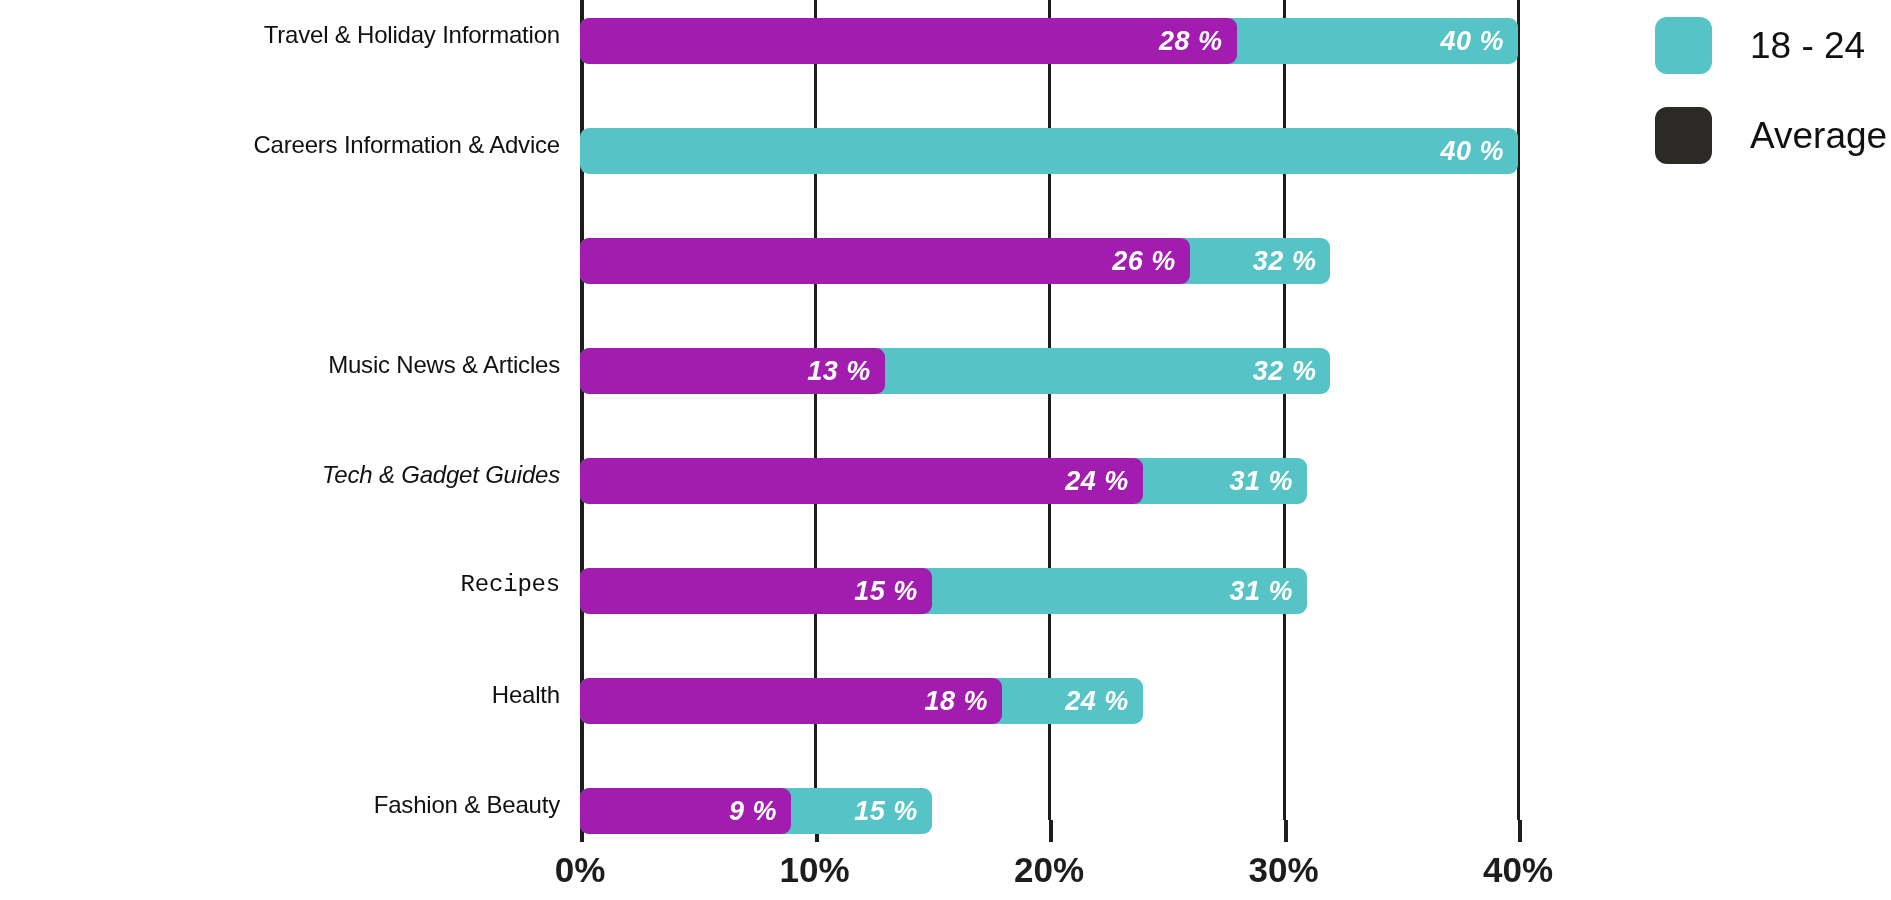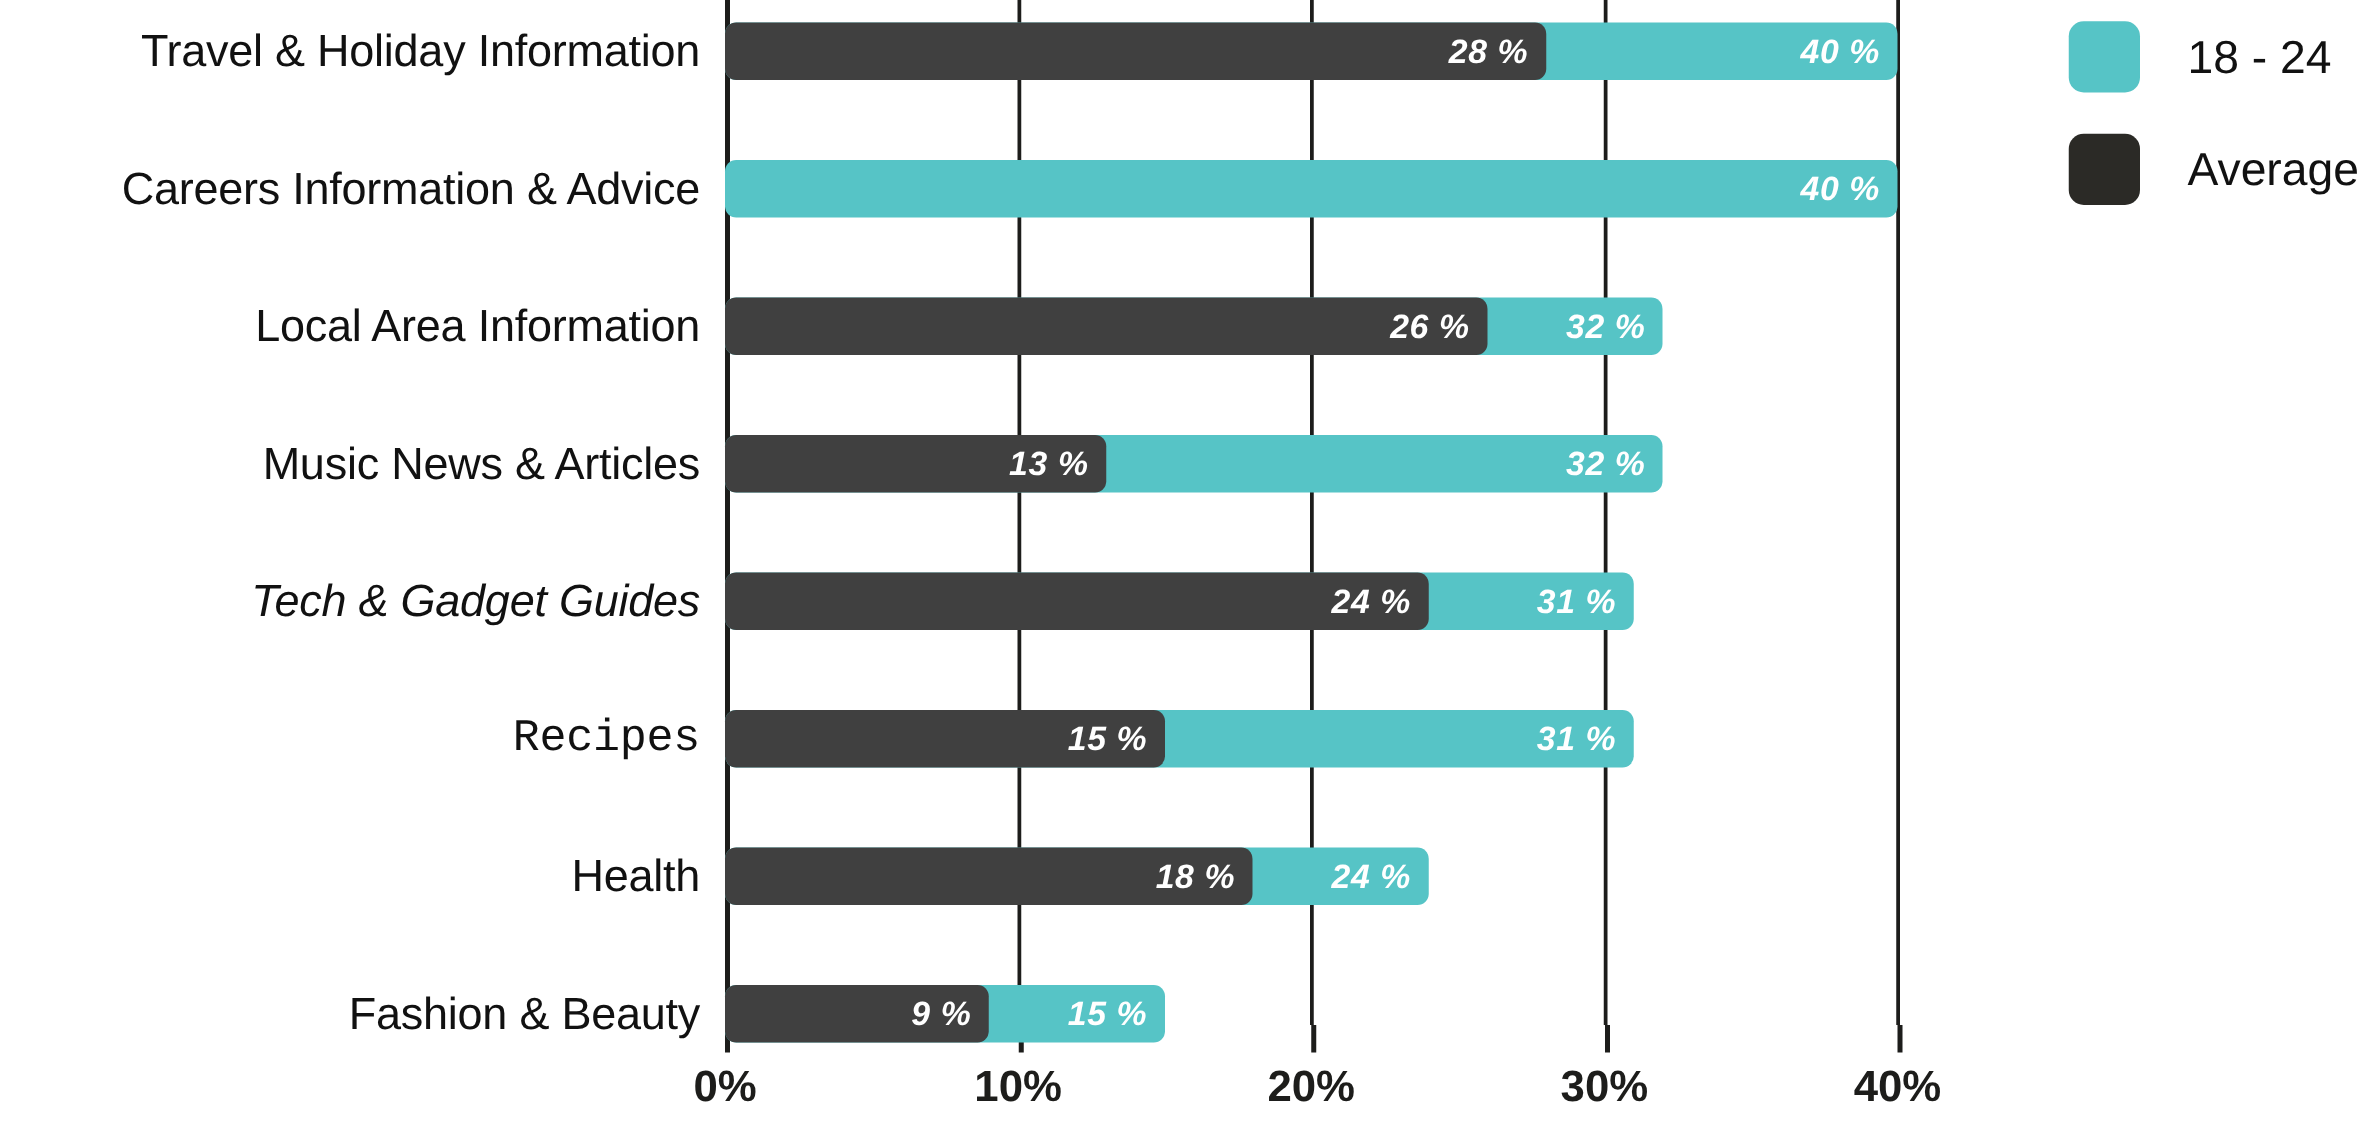--- a/index.html
+++ b/index.html
@@ -26,21 +26,21 @@
     left: 0;
     top: 0;
     width: 560px;
     height: 790px;
   }
   .cat-label {
     position: absolute;
     right: 0;
     width: 560px;
     text-align: right;
-    font-size: 36px;
+    font-size: 24px;
     color: #111111;
     font-family: "Liberation Sans", sans-serif;
     letter-spacing: -0.2px;
     white-space: nowrap;
     line-height: 1;
   }
 
   
   .plot {
     position: absolute;
@@ -71,21 +71,21 @@
     height: 46px;
   }
   .bar {
     position: absolute;
     top: 0;
     height: 46px;
     border-radius: 9px;
     box-sizing: border-box;
   }
   .bar.teal  { background: #56c4c6; z-index: 2; }
-  .bar.dark  { background: #404040; z-index: 3; }
+  .bar.dark  { background: #a21caf; z-index: 3; }
 
   .bar-value {
     position: absolute;
     right: 14px;
     top: 0;
     height: 46px;
     line-height: 46px;
     font-size: 27px;
     font-weight: bold;
     font-style: italic;
@@ -147,21 +147,20 @@
   }
 </style>
 </head>
 <body>
 
 <div id="chart-root">
 
   <div class="cat-labels">
     <div class="cat-label" style="top: 23px;">Travel &amp; Holiday Information</div>
     <div class="cat-label" style="top: 133px;">Careers Information &amp; Advice</div>
-    <div class="cat-label" style="top: 243px;">Local Area Information</div>
     <div class="cat-label" style="top: 353px;">Music News &amp; Articles</div>
     <div class="cat-label" style="top: 463px; font-style: italic;">Tech &amp; Gadget Guides</div>
     <div class="cat-label" style="top: 573px; font-family: Liberation Mono, monospace;">Recipes</div>
     <div class="cat-label" style="top: 683px;">Health</div>
     <div class="cat-label" style="top: 793px;">Fashion &amp; Beauty</div>
   </div>
 
   <div class="plot">
     <div id="gridlines">
         <div class="axis-line" style="left: 0px;"></div>

